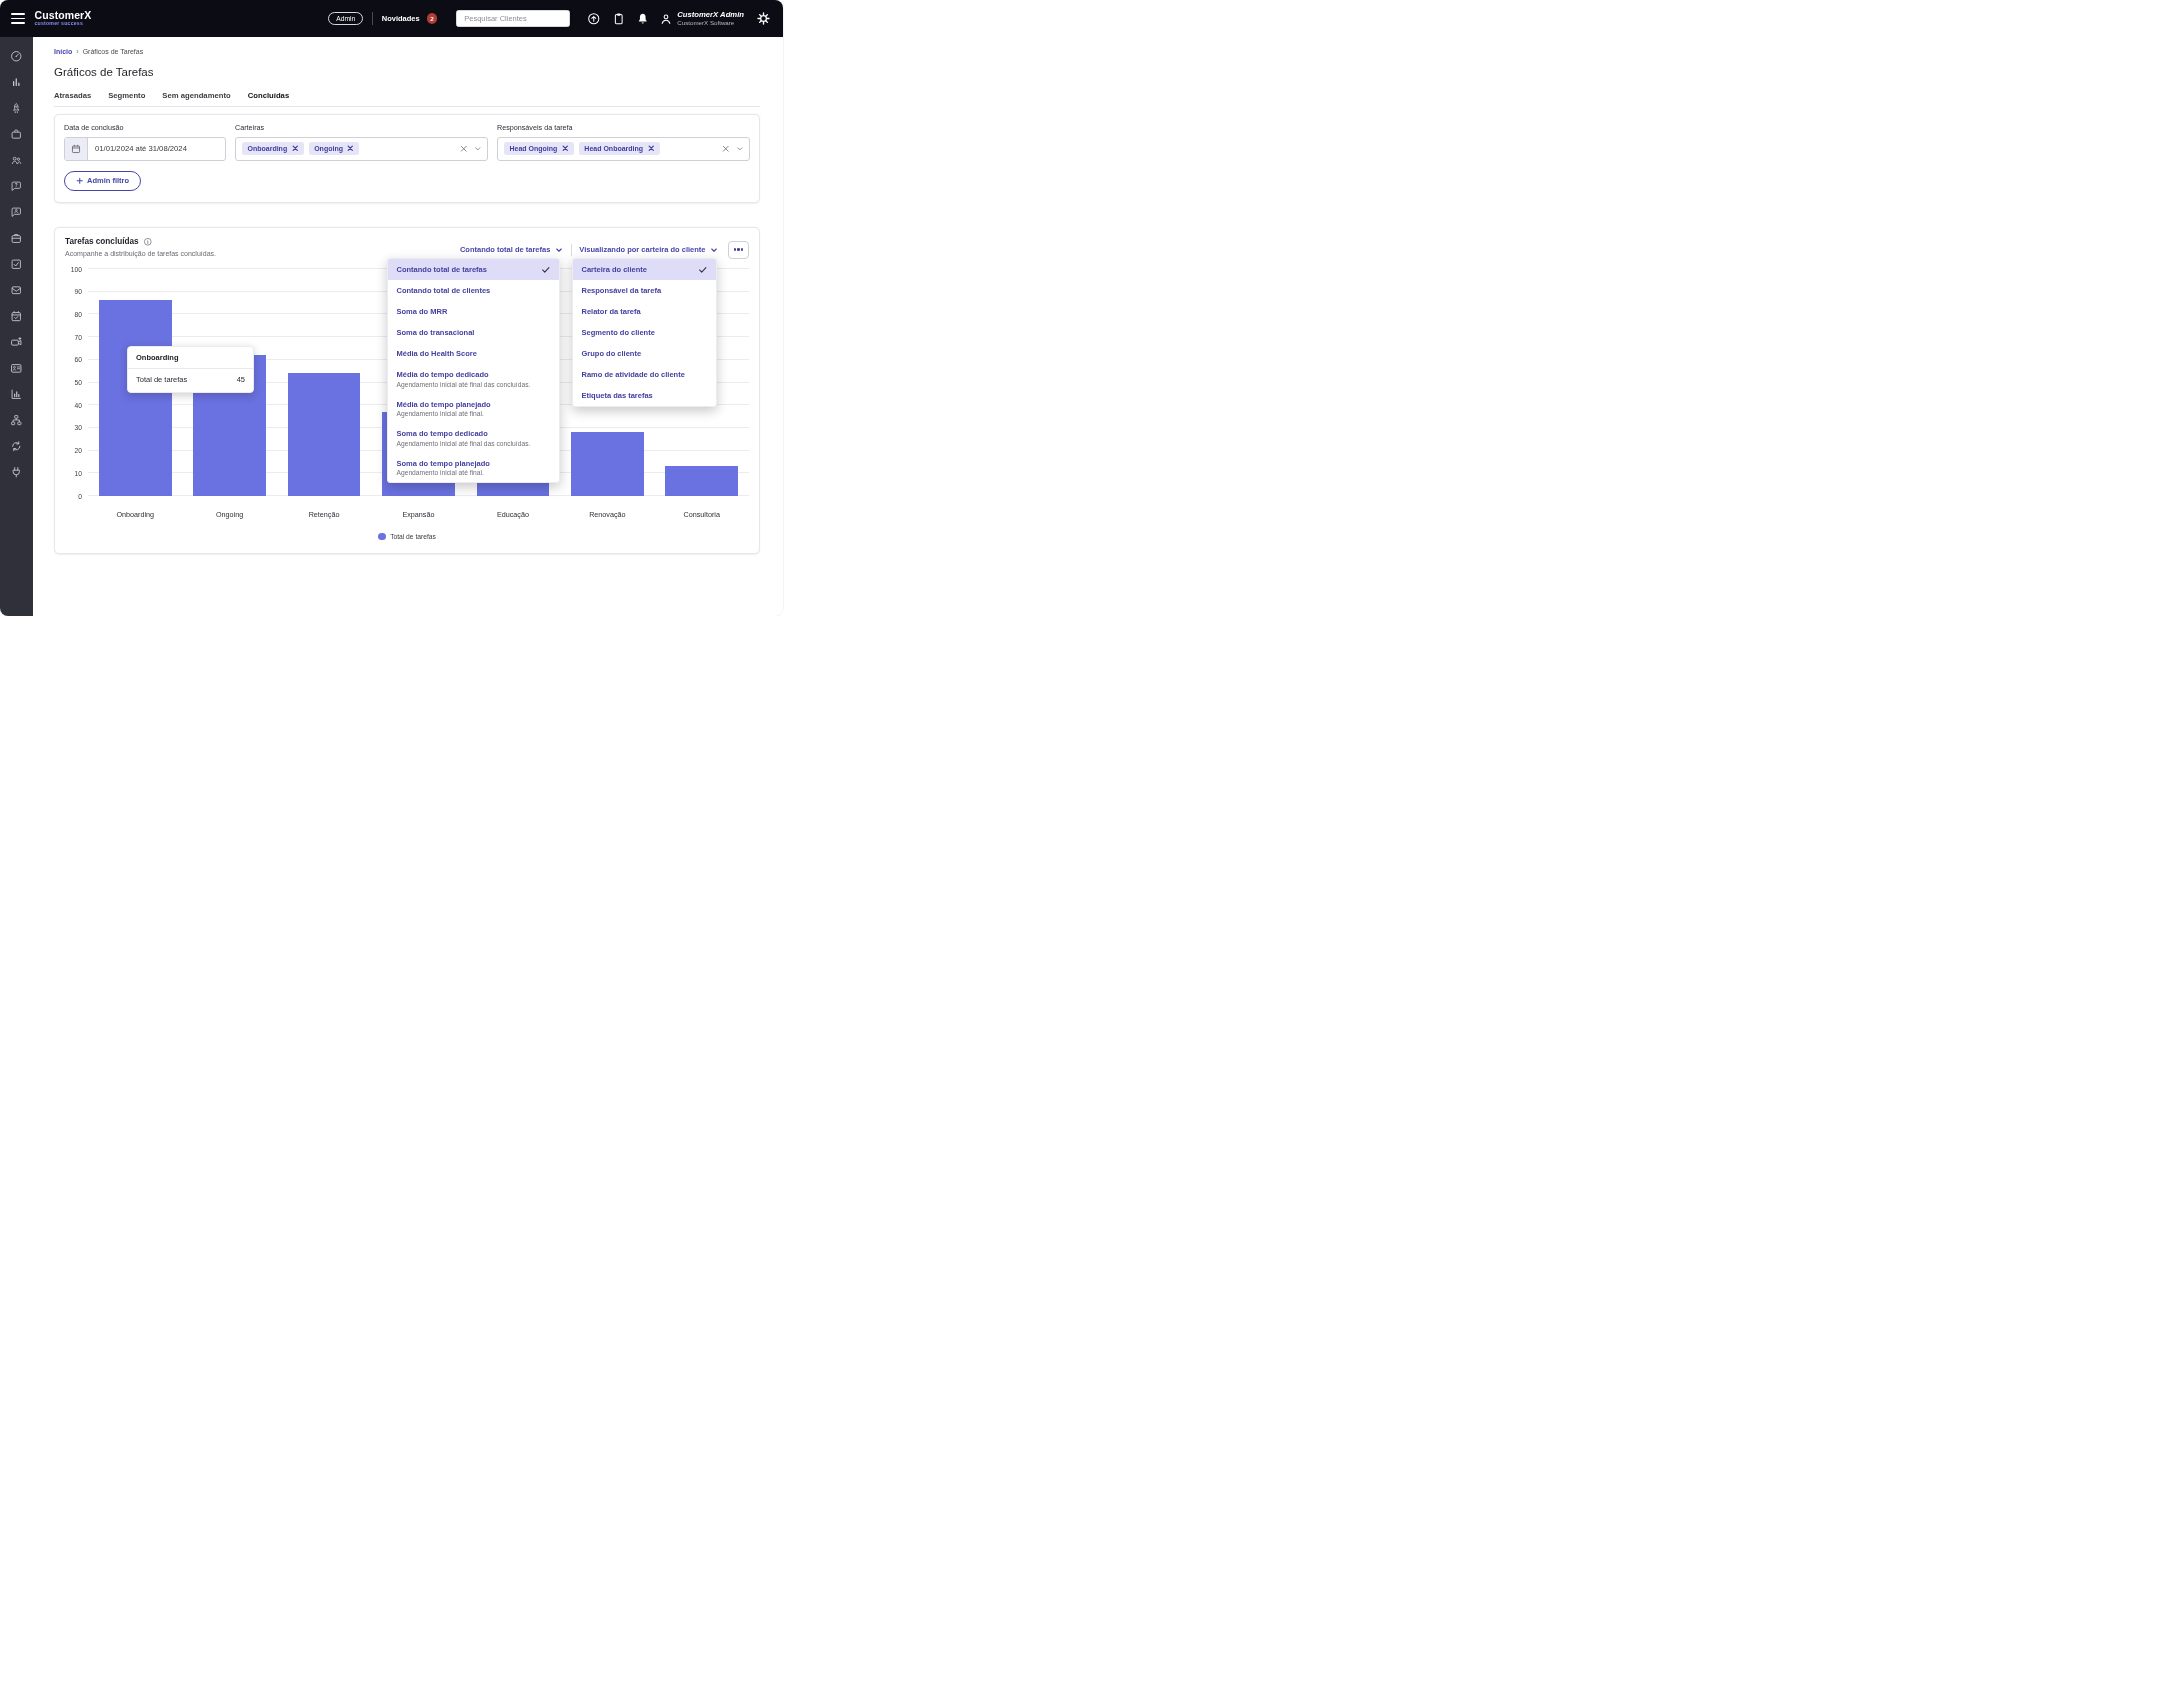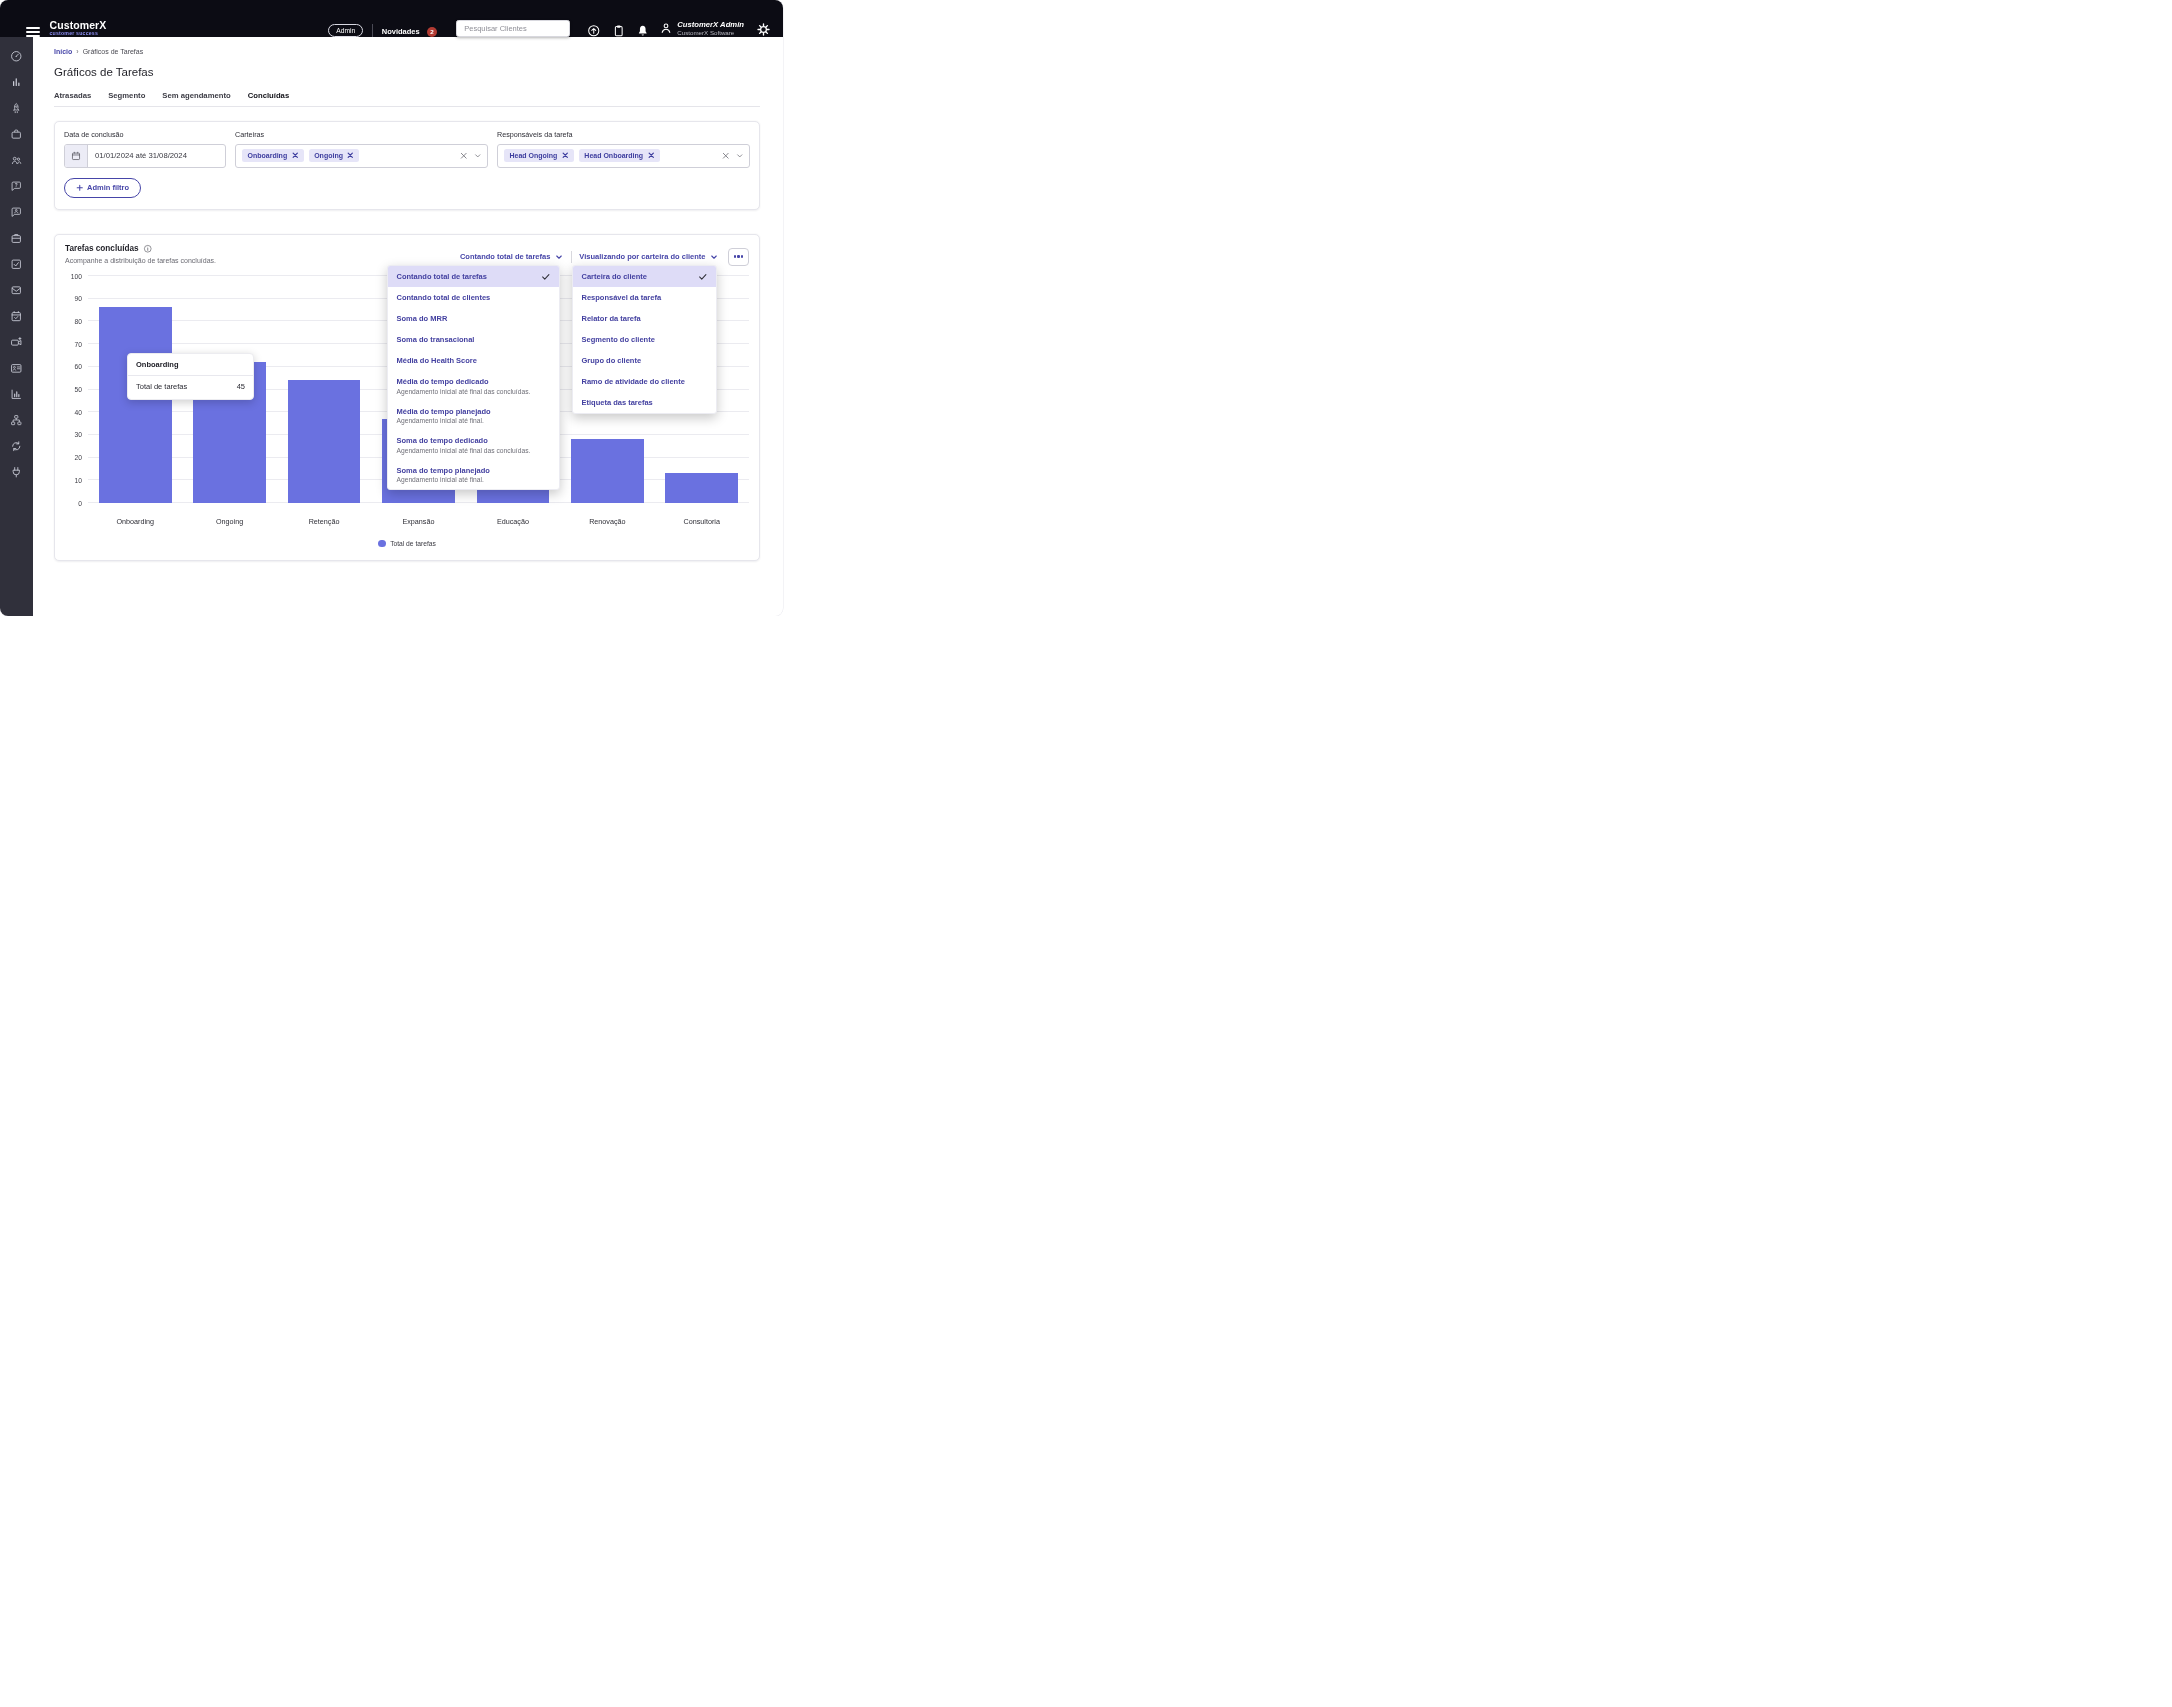--- a/index.html
+++ b/index.html
@@ -1,21 +1,21 @@
 <!DOCTYPE html>
 <html style="font-size:8px"><head>
 <meta charset="utf-8">
 <style>
   * { margin:0; padding:0; box-sizing:border-box; }
   html,body { background:#fff; }
   body { font-family:"Liberation Sans", sans-serif; }
   .screen { width:783px; height:616px; position:relative; background:#fff; border-radius:8px; overflow:hidden; box-shadow:0 0 0 0.5px #e8e8ee; }
 
   
-  .topbar { height:37px; background:#0C0C14; display:flex; align-items:flex-end; padding:0 12px 0 26px; position:relative; z-index:50; color:#fff; }
+  .topbar { height:37px; background:#0C0C14; display:flex; align-items:center; padding:0 12px 0 11px; position:relative; z-index:50; color:#fff; }
   .burger { display:flex; flex-direction:column; gap:2.5px; cursor:pointer; }
   .burger span { width:13.5px; height:1.7px; background:#fff; border-radius:1px; display:block; }
   .brand { margin-left:10px; line-height:1.1; cursor:pointer; }
   .brand-name { color:#fff; font-size:10.5px; font-weight:800; letter-spacing:0.1px; }
   .brand-tag { color:#8B8DF2; font-size:5.2px; font-weight:700; letter-spacing:0.2px; }
   .spacer { flex:1; }
   .admin-pill { border:0.7px solid #d9d9e2; color:#fff; border-radius:7.5px; padding:2px 7px; font-size:6.7px; }
   .v-div { width:0.5px; height:13px; background:#4a4a55; margin:0 9px; }
   .novidades { display:flex; align-items:center; gap:7px; font-weight:700; font-size:7.5px; cursor:pointer; }
   .nv-badge { width:10.5px; height:10.5px; border-radius:50%; background:#B23B33; color:#fff; font-size:6.2px; font-weight:700; display:flex; align-items:center; justify-content:center; }
@@ -41,21 +41,21 @@
   .bc-sep { color:#6b6b73; }
   .bc-cur { color:#4a4a52; }
   .page-title { font-size:11.5px; color:#1f1f26; font-weight:500; margin-top:11px; }
   .tabs { display:flex; gap:17px; margin-top:13px; border-bottom:0.5px solid #e5e5ea; }
   .tab { font-size:7.7px; font-weight:700; color:#3d3d46; padding-bottom:6.5px; cursor:pointer; }
   .tab.active { color:#121218; }
 
   .card { background:#fff; border:0.5px solid #e6e6ec; border-radius:5px; box-shadow:0 0.5px 2px rgba(20,20,40,.07); }
 
   
-  .filter-card { margin-top:14px; padding:8px 9px 11px; }
+  .filter-card { margin-top:7px; padding:8px 9px 11px; }
   .filter-row { display:flex; gap:9px; }
   .field {}
   .field.grow { flex:1; }
   .f-label { font-size:7.2px; color:#2d2d35; margin-bottom:4.5px; }
   .date-input { display:flex; align-items:stretch; border:0.5px solid #cfcfd8; border-radius:3px; overflow:hidden; height:24px; width:162px; cursor:pointer; background:#fff; }
   .cal-cell { width:23px; display:flex; align-items:center; justify-content:center; background:#ECECF6; border-right:0.5px solid #cfcfd8; color:#55555e; }
   .date-value { display:flex; align-items:center; padding:0 7px; font-size:7.7px; color:#3a3a42; }
   .mselect { display:flex; align-items:center; justify-content:space-between; border:0.5px solid #cfcfd8; border-radius:3px; height:24px; padding:0 6px; cursor:pointer; background:#fff; }
   .chips { display:flex; gap:5px; }
   .chip { display:flex; align-items:center; gap:4.5px; background:#E6E5F8; color:#3D3D9E; font-weight:700; font-size:7px; padding:3px 5.5px; border-radius:2.5px; cursor:pointer; }

